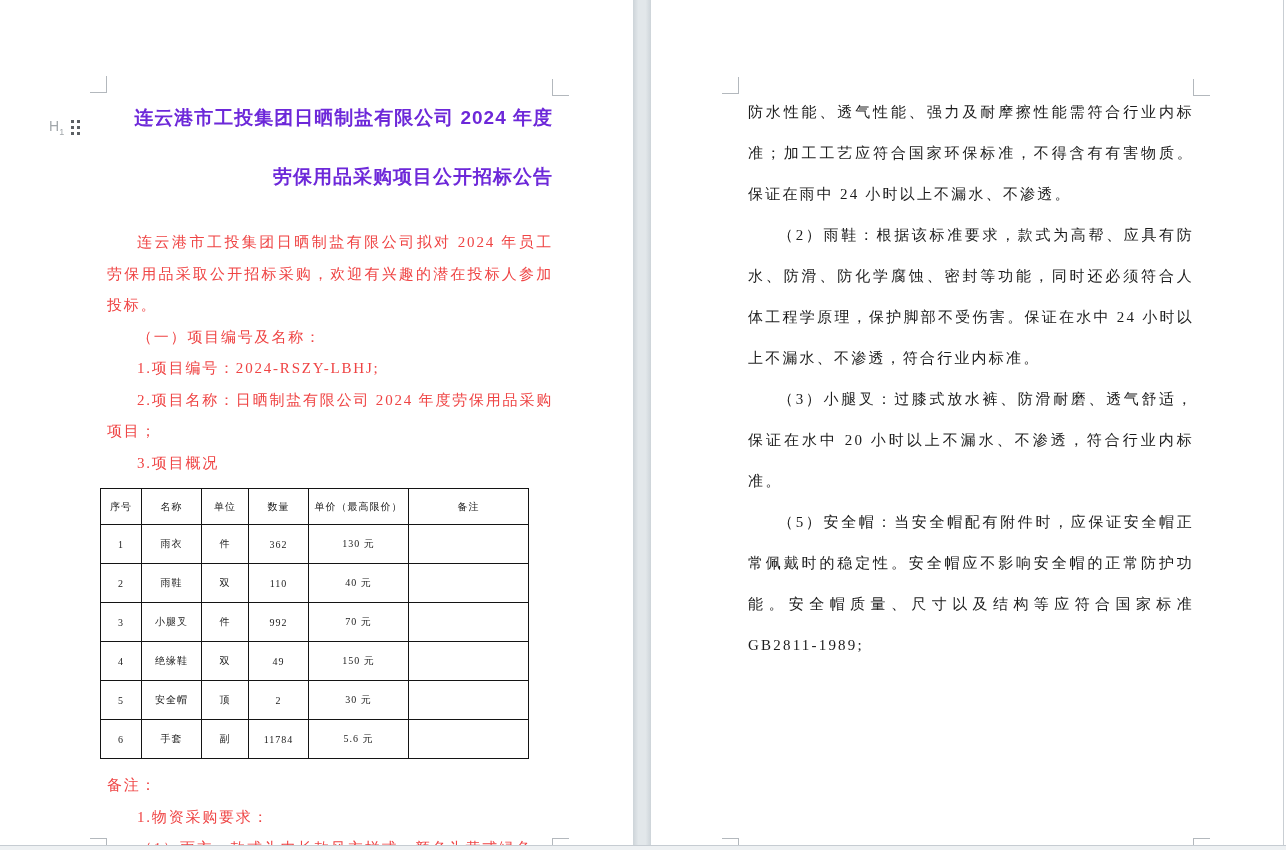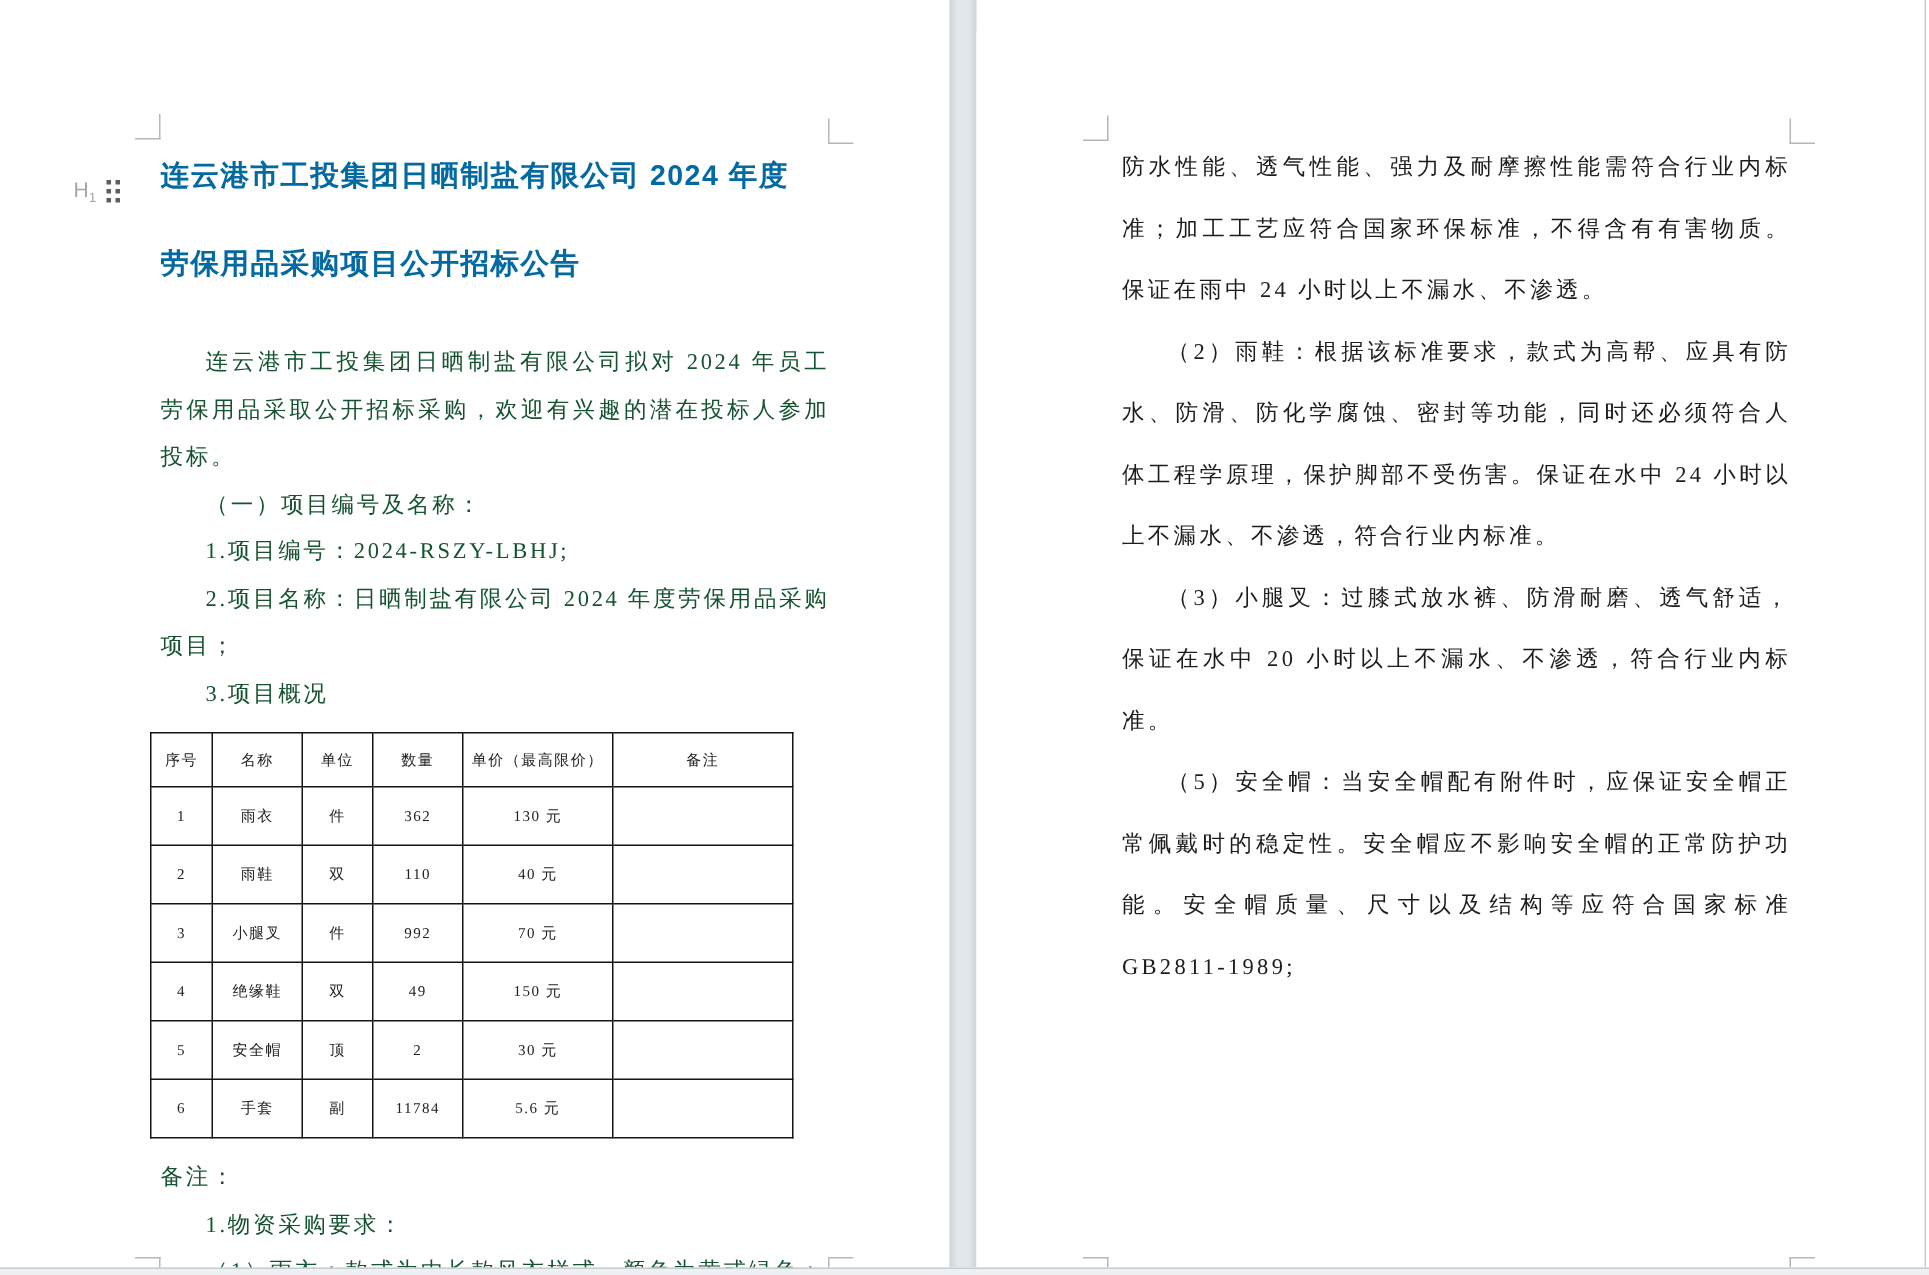--- a/index.html
+++ b/index.html
@@ -28,24 +28,24 @@
   
   .h-widget{position:absolute;left:37px;top:97px;display:flex;align-items:center;gap:7px;}
   .h-label{font-family:"Liberation Sans","DejaVu Sans",sans-serif;font-size:14px;color:#a2a7ab;}
   .h-label sub{font-size:9px;}
   .drag-dots{display:grid;grid-template-columns:repeat(2,3px);grid-auto-rows:3px;gap:3px;cursor:grab;}
   .drag-dots span{width:3px;height:3px;background:#5b5f63;}
 
   
   .content-left{position:absolute;left:95px;top:84px;width:446px;}
   .doc-title{font-family:"Liberation Sans","DejaVu Sans",sans-serif;font-weight:bold;
-    font-size:19px;text-align:left;letter-spacing:1px;line-height:26px;color:#0369a1;}
+    font-size:19px;text-align:right;letter-spacing:1px;line-height:26px;color:#6d28d9;}
   .doc-title.second{margin-top:33px;}
   .content-left p{margin:0;font-size:15px;letter-spacing:1.8px;line-height:31.5px;
-    text-align:justify;color:#14532d;}
+    text-align:justify;color:#ef4444;}
   .intro{margin-top:37px !important;text-indent:2em;}
   .sec-head{font-family:"Liberation Sans","DejaVu Sans",sans-serif;font-weight:bold;
     letter-spacing:1px !important;}
   .ind{text-indent:2em;}
 
   table.proj{border-collapse:collapse;margin-top:9px;margin-left:-7px;width:428px;
     table-layout:fixed;}
   table.proj th,table.proj td{border:1px solid #141414;font-weight:normal;
     font-size:10px;letter-spacing:1px;text-align:center;vertical-align:middle;
     padding:4px;color:#222;}

